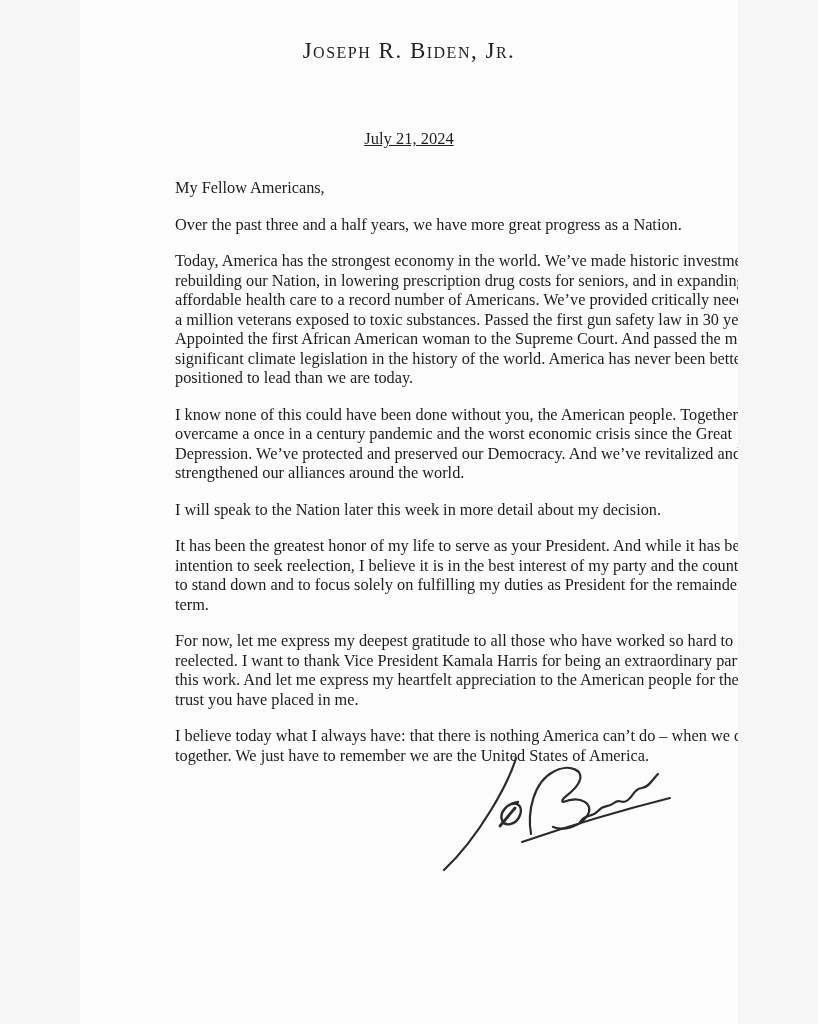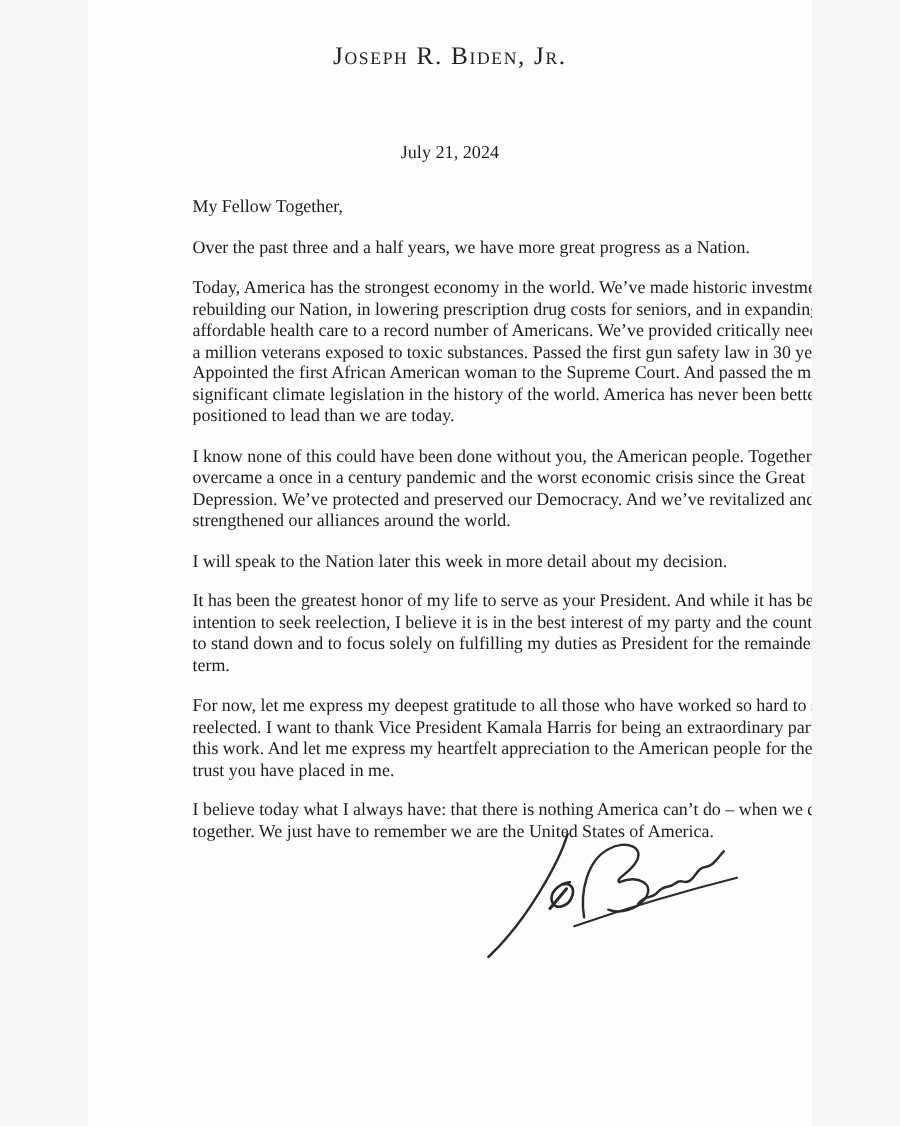--- a/index.html
+++ b/index.html
@@ -31,20 +31,21 @@
     margin: 0;
   }
   .date {
     position: absolute;
     top: 129px;
     left: 0;
     width: 100%;
     text-align: center;
     font-size: 16.5px;
     color: #1e1e1e;
+    text-decoration: underline;
   }
   .body-text {
     position: absolute;
     top: 178px;
     left: 95px;
     width: 636px;
     font-size: 16.3px;
     line-height: 19.5px;
     color: #1c1c1c;
     text-align: left;
@@ -68,21 +69,21 @@
 </head>
 <body>
 
 <div class="page">
 
   <h1 class="letterhead">Joseph R. Biden, Jr.</h1>
 
   <div class="date">July 21, 2024</div>
 
   <div class="body-text">
-    <p>My Fellow Together,</p>
+    <p>My Fellow Americans,</p>
     <p>Over the past three and a half years, we have more great progress as a Nation.</p>
     <p>Today, America has the strongest economy in the world. We’ve made historic investments in rebuilding our Nation, in lowering prescription drug costs for seniors, and in expanding affordable health care to a record number of Americans. We’ve provided critically needed care to a million veterans exposed to toxic substances. Passed the first gun safety law in 30 years. Appointed the first African American woman to the Supreme Court. And passed the most significant climate legislation in the history of the world. America has never been better positioned to lead than we are today.</p>
     <p>I know none of this could have been done without you, the American people. Together, we overcame a once in a century pandemic and the worst economic crisis since the Great Depression. We’ve protected and preserved our Democracy. And we’ve revitalized and strengthened our alliances around the world.</p>
     <p>I will speak to the Nation later this week in more detail about my decision.</p>
     <p>It has been the greatest honor of my life to serve as your President. And while it has been my intention to seek reelection, I believe it is in the best interest of my party and the country for me to stand down and to focus solely on fulfilling my duties as President for the remainder of my term.</p>
     <p>For now, let me express my deepest gratitude to all those who have worked so hard to see me reelected. I want to thank Vice President Kamala Harris for being an extraordinary partner in all this work. And let me express my heartfelt appreciation to the American people for the faith and trust you have placed in me.</p>
     <p>I believe today what I always have: that there is nothing America can’t do – when we do it together. We just have to remember we are the United States of America.</p>
   </div>
 
   <div class="signature">

